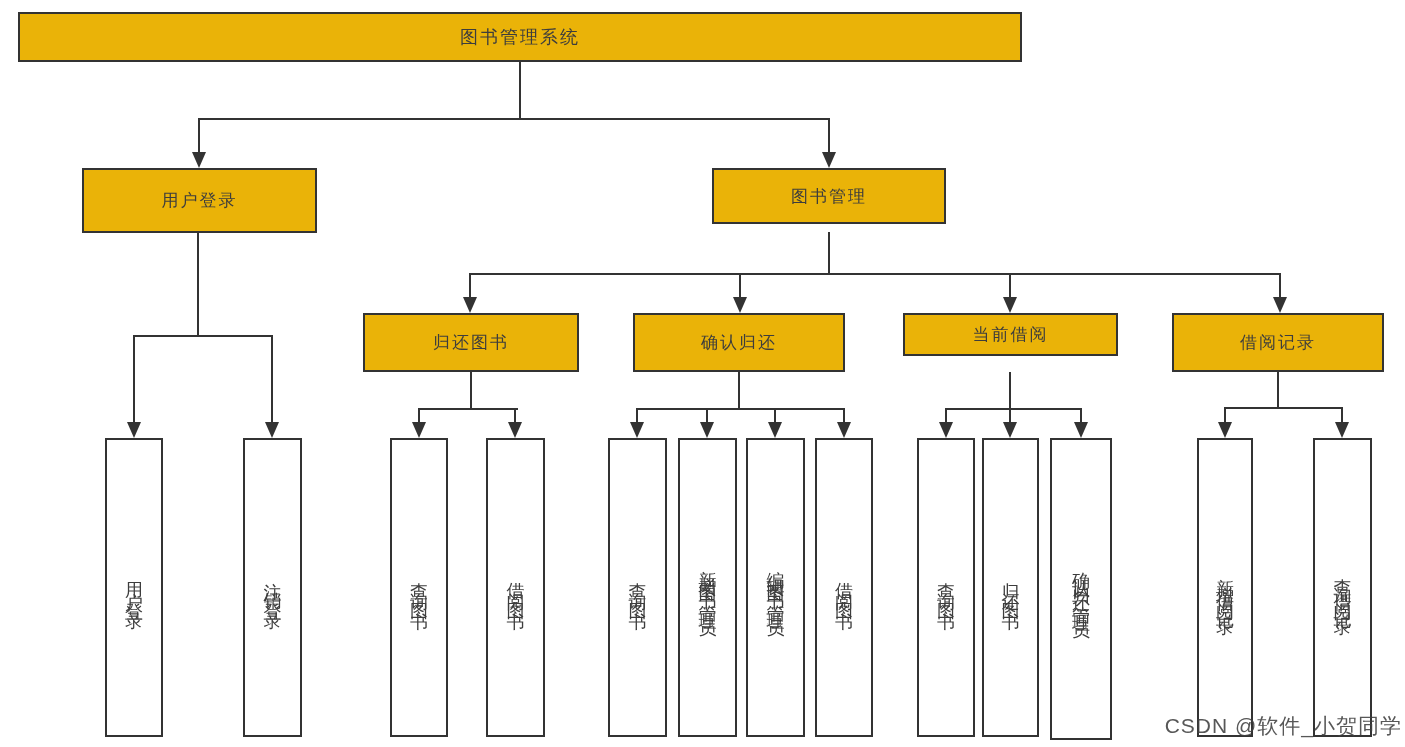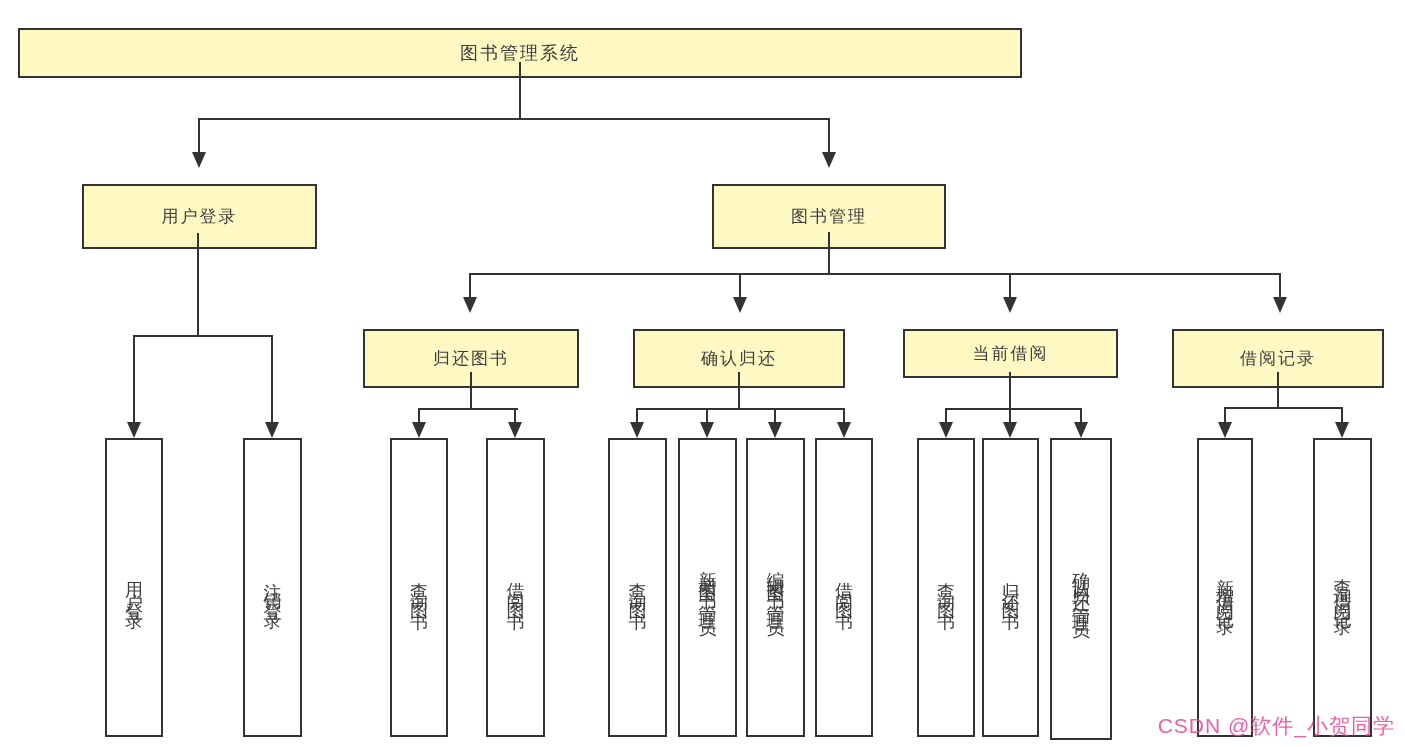--- a/index.html
+++ b/index.html
@@ -3,44 +3,44 @@
 <meta charset="utf-8">
 <style>
   html,body{margin:0;padding:0;}
   body{
     width:1405px;height:747px;position:relative;background:#ffffff;
     font-family:"Liberation Sans","DejaVu Sans",sans-serif;
     overflow:hidden;
   }
   .box{
     position:absolute;box-sizing:border-box;
-    border:2px solid #333333;background:#fef9c3;
+    border:2px solid #333333;background:#eab308;
     display:flex;align-items:center;justify-content:center;
-    color:#3d3d3d;font-size:17px;letter-spacing:2px;margin-top:16px;
+    color:#3d3d3d;font-size:17px;letter-spacing:2px;
   }
   .root-box{border-width:2px;font-size:18px;}
   .vbox{
     position:absolute;box-sizing:border-box;
     border:2px solid #333333;background:#ffffff;
     display:flex;align-items:center;justify-content:center;
     color:#3d3d3d;font-size:18px;
   }
   .vbox .vtext{
     writing-mode:vertical-rl;text-orientation:mixed;
     letter-spacing:10px;line-height:1;white-space:nowrap;
   }
   .line{position:absolute;background:#333333;}
   .arrow{
     position:absolute;width:0;height:0;
     border-left:7px solid transparent;border-right:7px solid transparent;
     border-top:16px solid #333333;
   }
   .watermark{
-    position:absolute;top:712px;right:10px;
-    font-size:21px;color:#ec4899;opacity:0.88;letter-spacing:1px;
+    position:absolute;top:712px;right:3px;
+    font-size:21px;color:#404040;opacity:0.88;letter-spacing:1px;
     white-space:nowrap;
     text-align:center;
   }
 </style>
 </head>
 <body>
 
 <div class="box root-box" style="left:18px;top:12px;width:1004px;height:50px;">
   <span>图书管理系统</span>
 </div>
@@ -48,21 +48,21 @@
 <div class="line" style="left:519px;top:62px;width:2px;height:58px;"></div>
 <div class="line" style="left:198px;top:118px;width:632px;height:2px;"></div>
 <div class="line" style="left:198px;top:118px;width:2px;height:36px;"></div>
 <div class="arrow" style="left:192px;top:152px;"></div>
 <div class="line" style="left:828px;top:118px;width:2px;height:36px;"></div>
 <div class="arrow" style="left:822px;top:152px;"></div>
 
 <div class="box" style="left:82px;top:168px;width:235px;height:65px;">
   <span>用户登录</span>
 </div>
-<div class="box" style="left:712px;top:168px;width:234px;height:65px;">
+<div class="box" style="left:712px;top:168px;width:234px;height:56px;">
   <span>图书管理</span>
 </div>
 
 <div class="line" style="left:197px;top:233px;width:2px;height:104px;"></div>
 <div class="line" style="left:133px;top:335px;width:140px;height:2px;"></div>
 <div class="line" style="left:133px;top:335px;width:2px;height:88px;"></div>
 <div class="arrow" style="left:127px;top:422px;"></div>
 <div class="line" style="left:271px;top:335px;width:2px;height:88px;"></div>
 <div class="arrow" style="left:265px;top:422px;"></div>
 
@@ -76,21 +76,21 @@
 <div class="arrow" style="left:1003px;top:297px;"></div>
 <div class="line" style="left:1279px;top:273px;width:2px;height:26px;"></div>
 <div class="arrow" style="left:1273px;top:297px;"></div>
 
 <div class="box" style="left:363px;top:313px;width:216px;height:59px;">
   <span>归还图书</span>
 </div>
 <div class="box" style="left:633px;top:313px;width:212px;height:59px;">
   <span>确认归还</span>
 </div>
-<div class="box" style="left:903px;top:313px;width:215px;height:49px;">
+<div class="box" style="left:903px;top:313px;width:215px;height:43px;">
   <span>当前借阅</span>
 </div>
 <div class="box" style="left:1172px;top:313px;width:212px;height:59px;">
   <span>借阅记录</span>
 </div>
 
 <div class="line" style="left:470px;top:372px;width:2px;height:38px;"></div>
 <div class="line" style="left:418px;top:408px;width:100px;height:2px;"></div>
 <div class="line" style="left:418px;top:408px;width:2px;height:16px;"></div>
 <div class="arrow" style="left:412px;top:422px;"></div>

